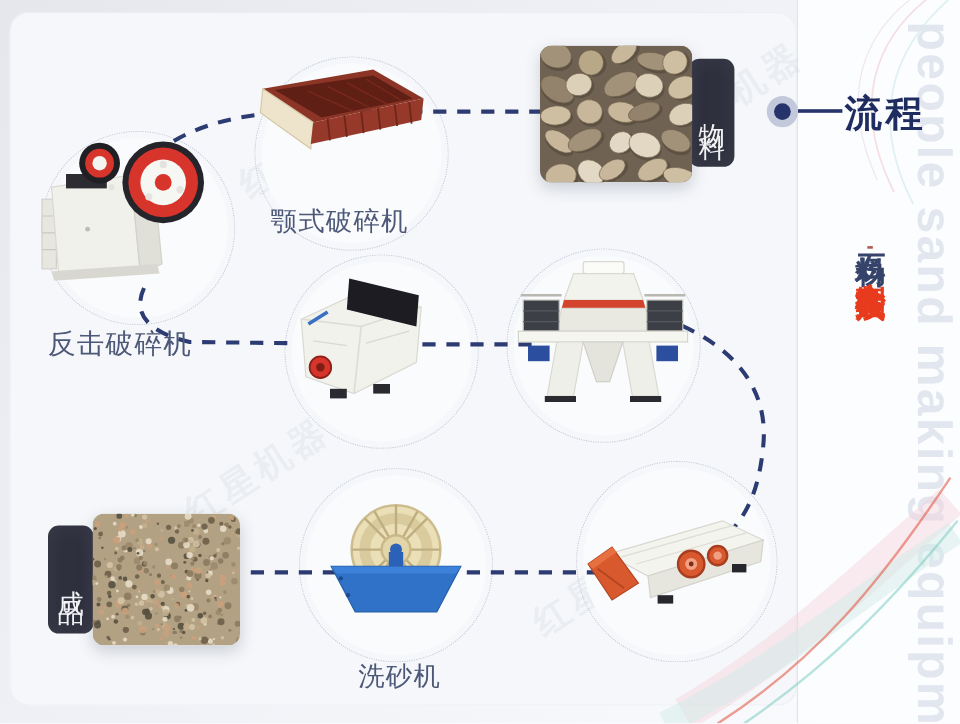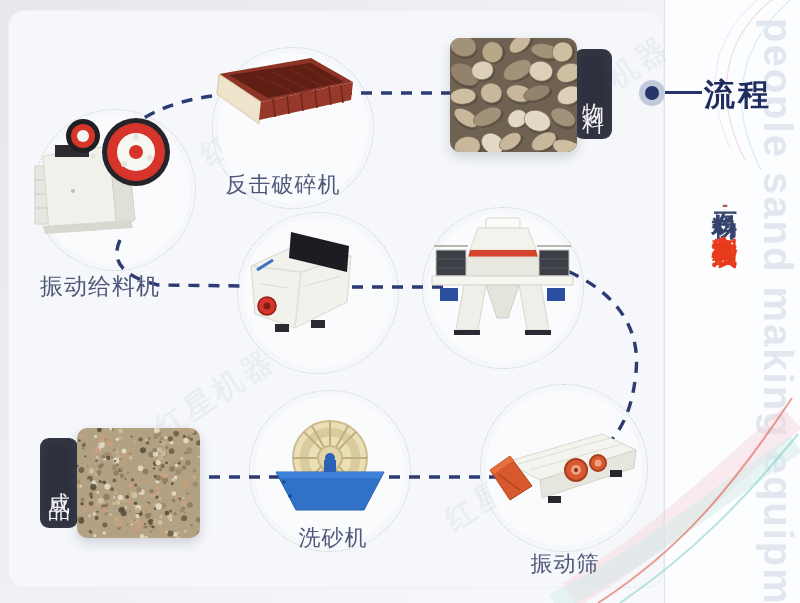--- a/index.html
+++ b/index.html
@@ -562,24 +562,23 @@
     <line x1="10" y1="48" x2="32" y2="64" stroke="#b3451f" stroke-width="1.5"></line>
     <circle cx="88" cy="44" r="11" fill="#d8592e" stroke="#a83d20" stroke-width="2"></circle>
     <circle cx="88" cy="44" r="5" fill="#f0a184"></circle>
     <circle cx="88" cy="44" r="2" fill="#7e2a12"></circle>
     <circle cx="110" cy="37" r="8" fill="#d8592e" stroke="#a83d20" stroke-width="2"></circle>
     <circle cx="110" cy="37" r="3.5" fill="#f0a184"></circle>
     <rect x="60" y="70" width="13" height="7" fill="#26262c"></rect>
     <rect x="122" y="44" width="12" height="7" fill="#26262c"></rect>
   </svg>
 
-  <div class="mlabel" style="left:198px;top:170px">反击破碎机</div>
-  <div class="mlabel" style="left:15px;top:271px;font-size:23px">振动给料机</div>
-  <div class="mlabel" style="left:248px;top:523px">洗砂机</div>
-  <div class="mlabel" style="left:480px;top:549px">振动筛</div>
+  <div class="mlabel" style="left:198px;top:170px">颚式破碎机</div>
+  <div class="mlabel" style="left:15px;top:271px;font-size:23px">反击破碎机</div>
+  <div class="mlabel" style="left:248px;top:549px">洗砂机</div>
 
   <div class="dot-outer"></div>
   <div class="dot-inner"></div>
   <div class="dot-line"></div>
   <div class="flow-title">流程</div>
 
   <div class="side-title">
     <span class="dark">石料场</span><span class="sep">-</span><span class="red">全套制砂生产线</span>
   </div>
 

